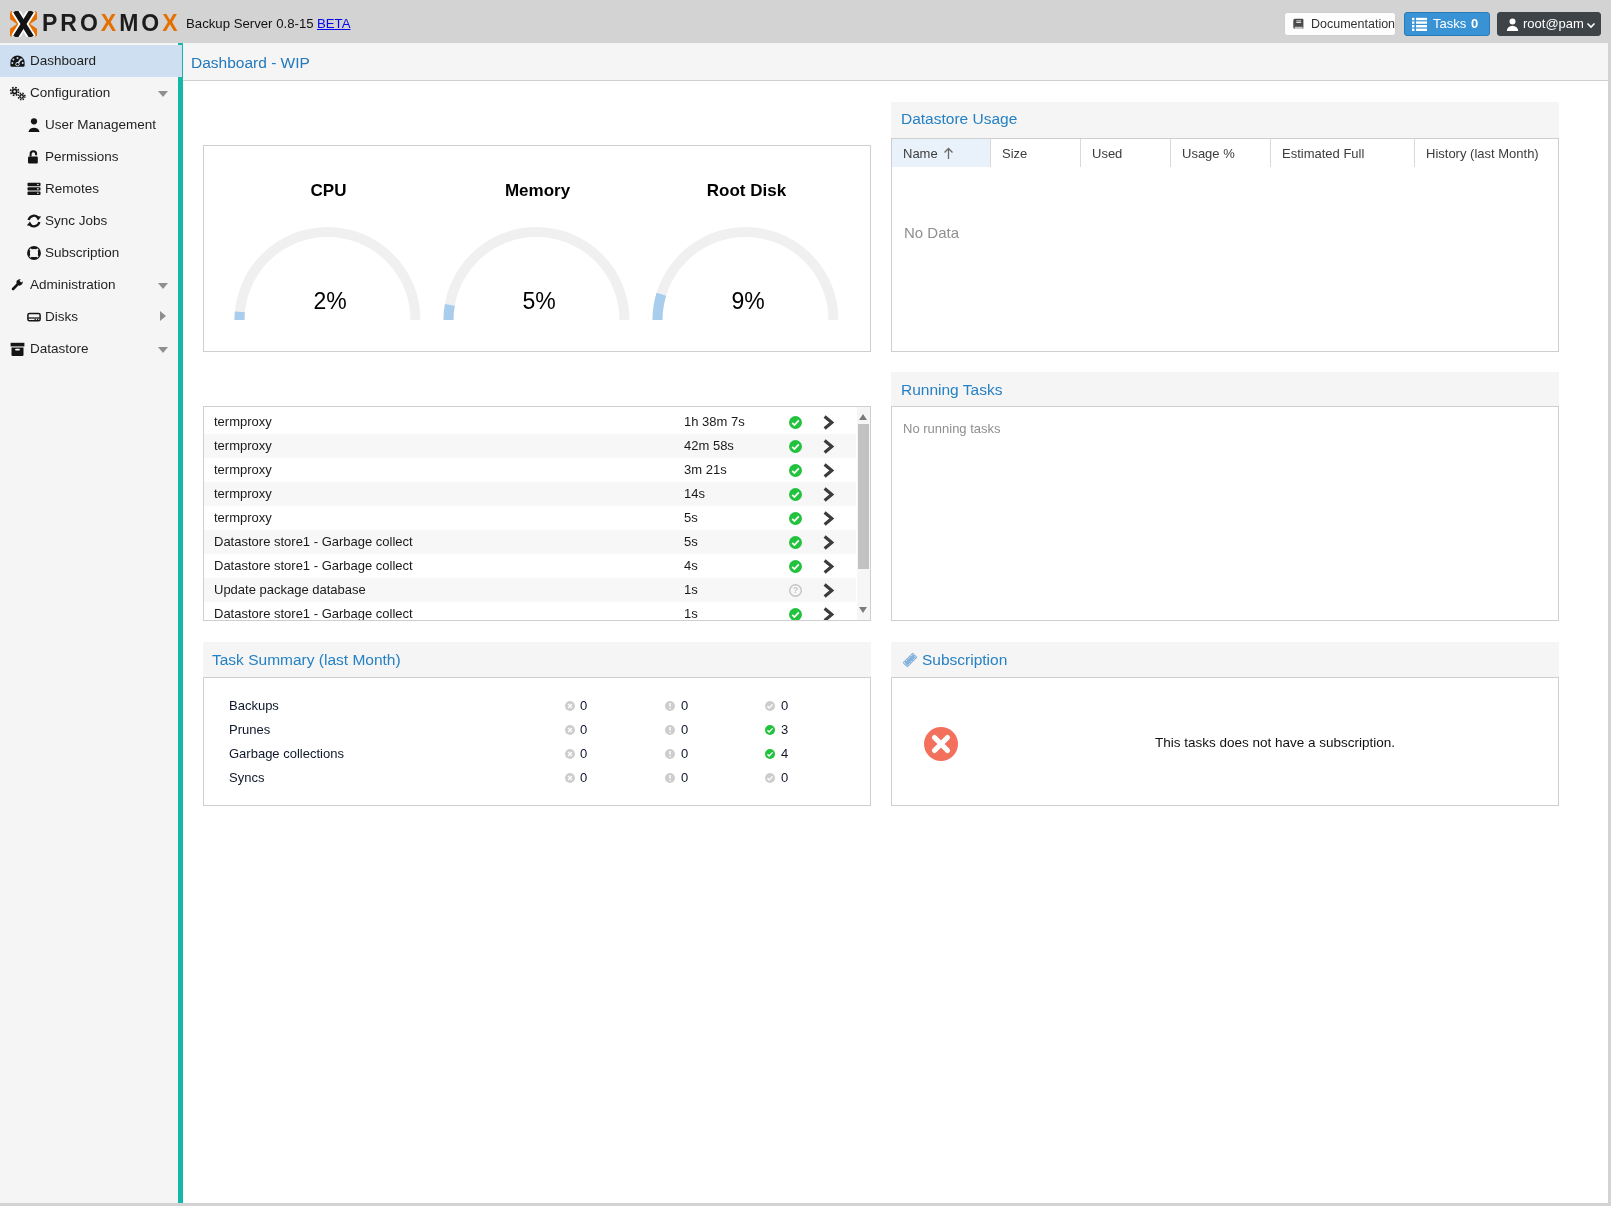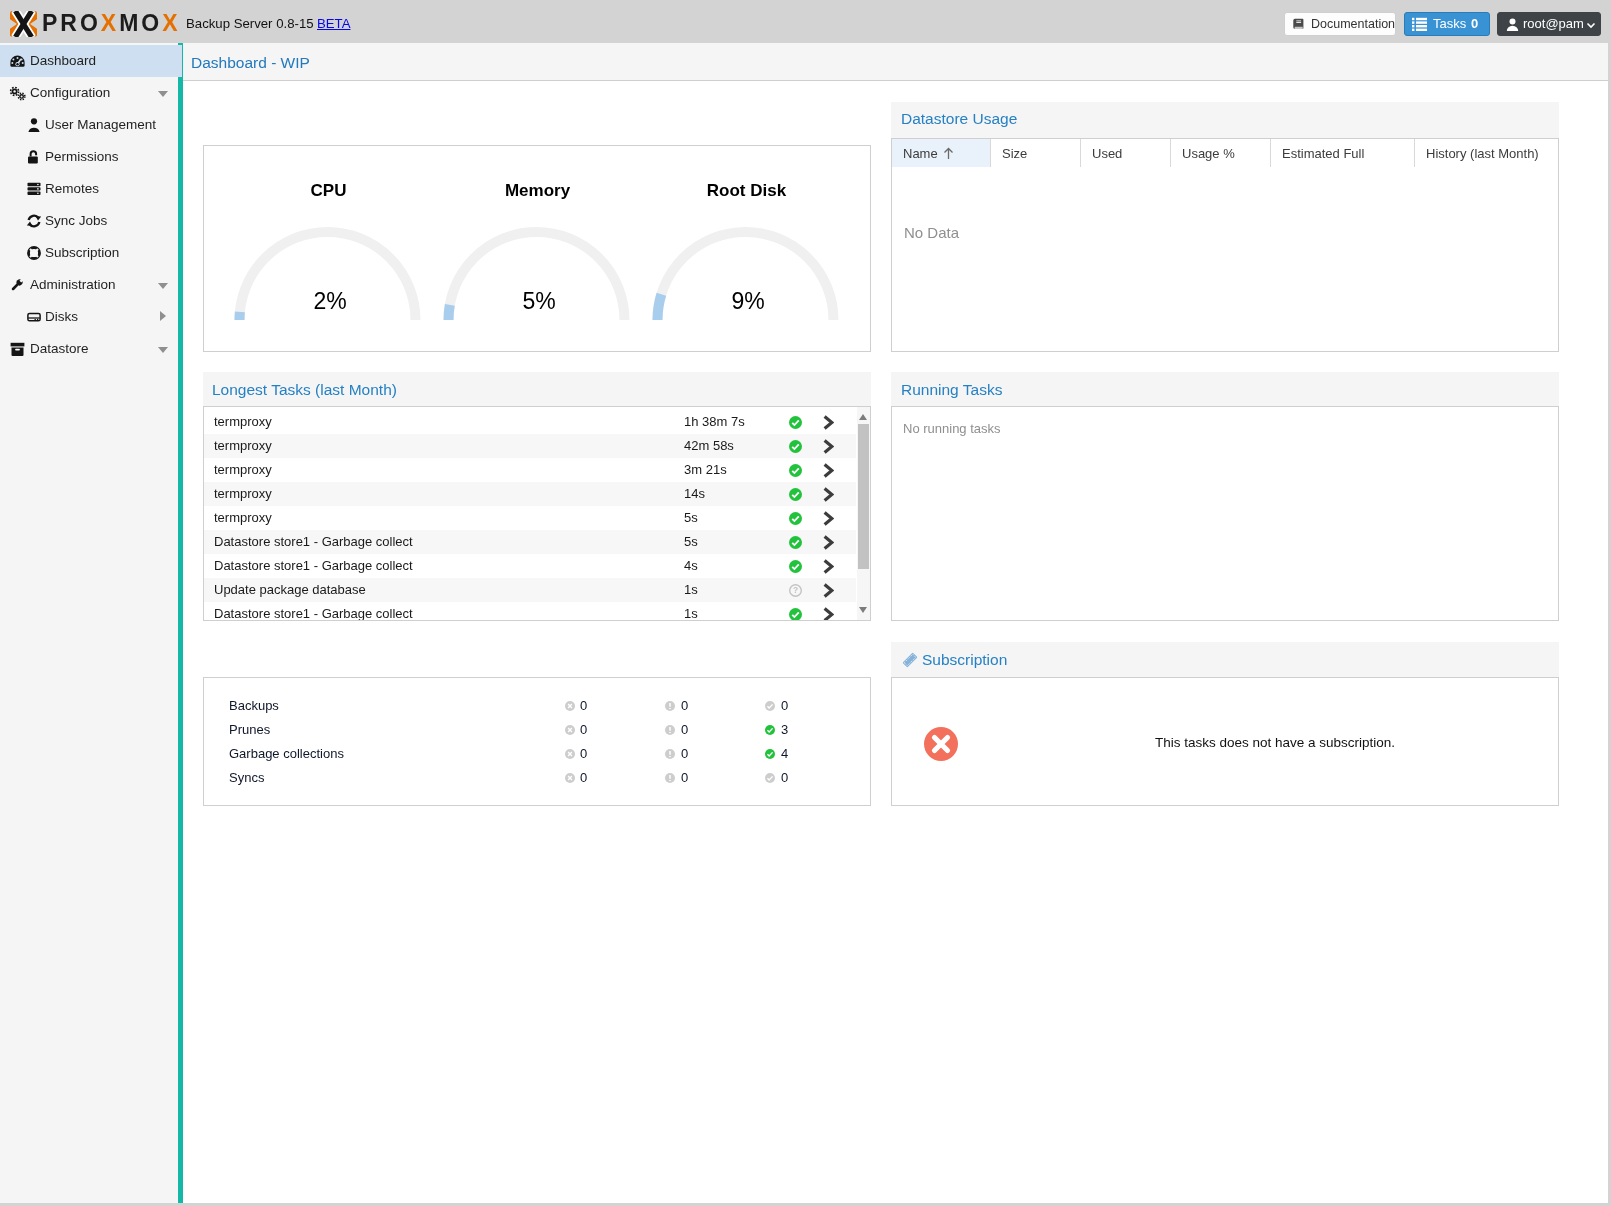--- a/index.html
+++ b/index.html
@@ -245,23 +245,20 @@
     <div class="gh-cell" style="left:189px; width:90px;">Used</div>
     <div class="gh-cell" style="left:279px; width:100px;">Usage %</div>
     <div class="gh-cell" style="left:379px; width:144px;">Estimated Full</div>
     <div class="gh-cell" style="left:523px; width:142px; border-right:none;">History (last Month)</div>
   </div>
   <div class="pbody" style="top:65px; height:185px; border-top:none;">
     <div class="abs gray" style="left:12px; top:13px; font-size:15px;margin-top:44px;">No Data</div>
   </div>
 </div>
 <div class="panel" id="pC" style="left:203px; top:372px; height:249px;">
-  <div class="phead" style="height:34px;">
-    <span class="ptitle" style="left:9px; top:0; height:34px; line-height:35px;">Longest Tasks (last Month)</span>
-  </div>
   <div class="pbody" style="top:34px; height:215px;">
     <div class="trow" style="top:3px;">
         <span class="nm">termproxy</span>
         <span class="dur">1h 38m 7s</span>
         <span class="st">
           <svg width="13" height="13" viewBox="0 0 13 13">
             <circle cx="6.5" cy="6.5" r="6.5" fill="#23c23c"></circle>
             <path d="M3.2 6.8 L5.4 9 L9.8 4.4" stroke="#fff" stroke-width="1.8" fill="none"></path>
           </svg>
         </span>
@@ -400,20 +397,23 @@
 </div>
 <div class="panel" id="pD" style="left:891px; top:372px; height:249px;">
   <div class="phead" style="height:34px;">
     <span class="ptitle" style="left:10px; top:0; height:34px; line-height:35px;">Running Tasks</span>
   </div>
   <div class="pbody" style="top:34px; height:215px;">
     <div class="abs gray" style="left:11px; top:14px; font-size:13px;">No running tasks</div>
   </div>
 </div>
 <div class="panel" id="pE" style="left:203px; top:642px; height:164px;">
+  <div class="phead" style="height:35px;">
+    <span class="ptitle" style="left:9px; top:0; height:35px; line-height:36px;">Task Summary (last Month)</span>
+  </div>
   <div class="pbody" style="top:35px; height:129px;">
     <div class="srow" style="top:16px;">
         <span class="lbl">Backups</span>
       <i style="left:361px;">
           <svg width="10" height="10" viewBox="0 0 11 11">
             <circle cx="5.5" cy="5.5" r="5.5" fill="#cdcdcd"></circle>
             <path d="M3.4 3.4 L7.6 7.6 M7.6 3.4 L3.4 7.6" stroke="#fff" stroke-width="1.5"></path>
           </svg>
         </i>
         <b style="left:376px;">0</b>

